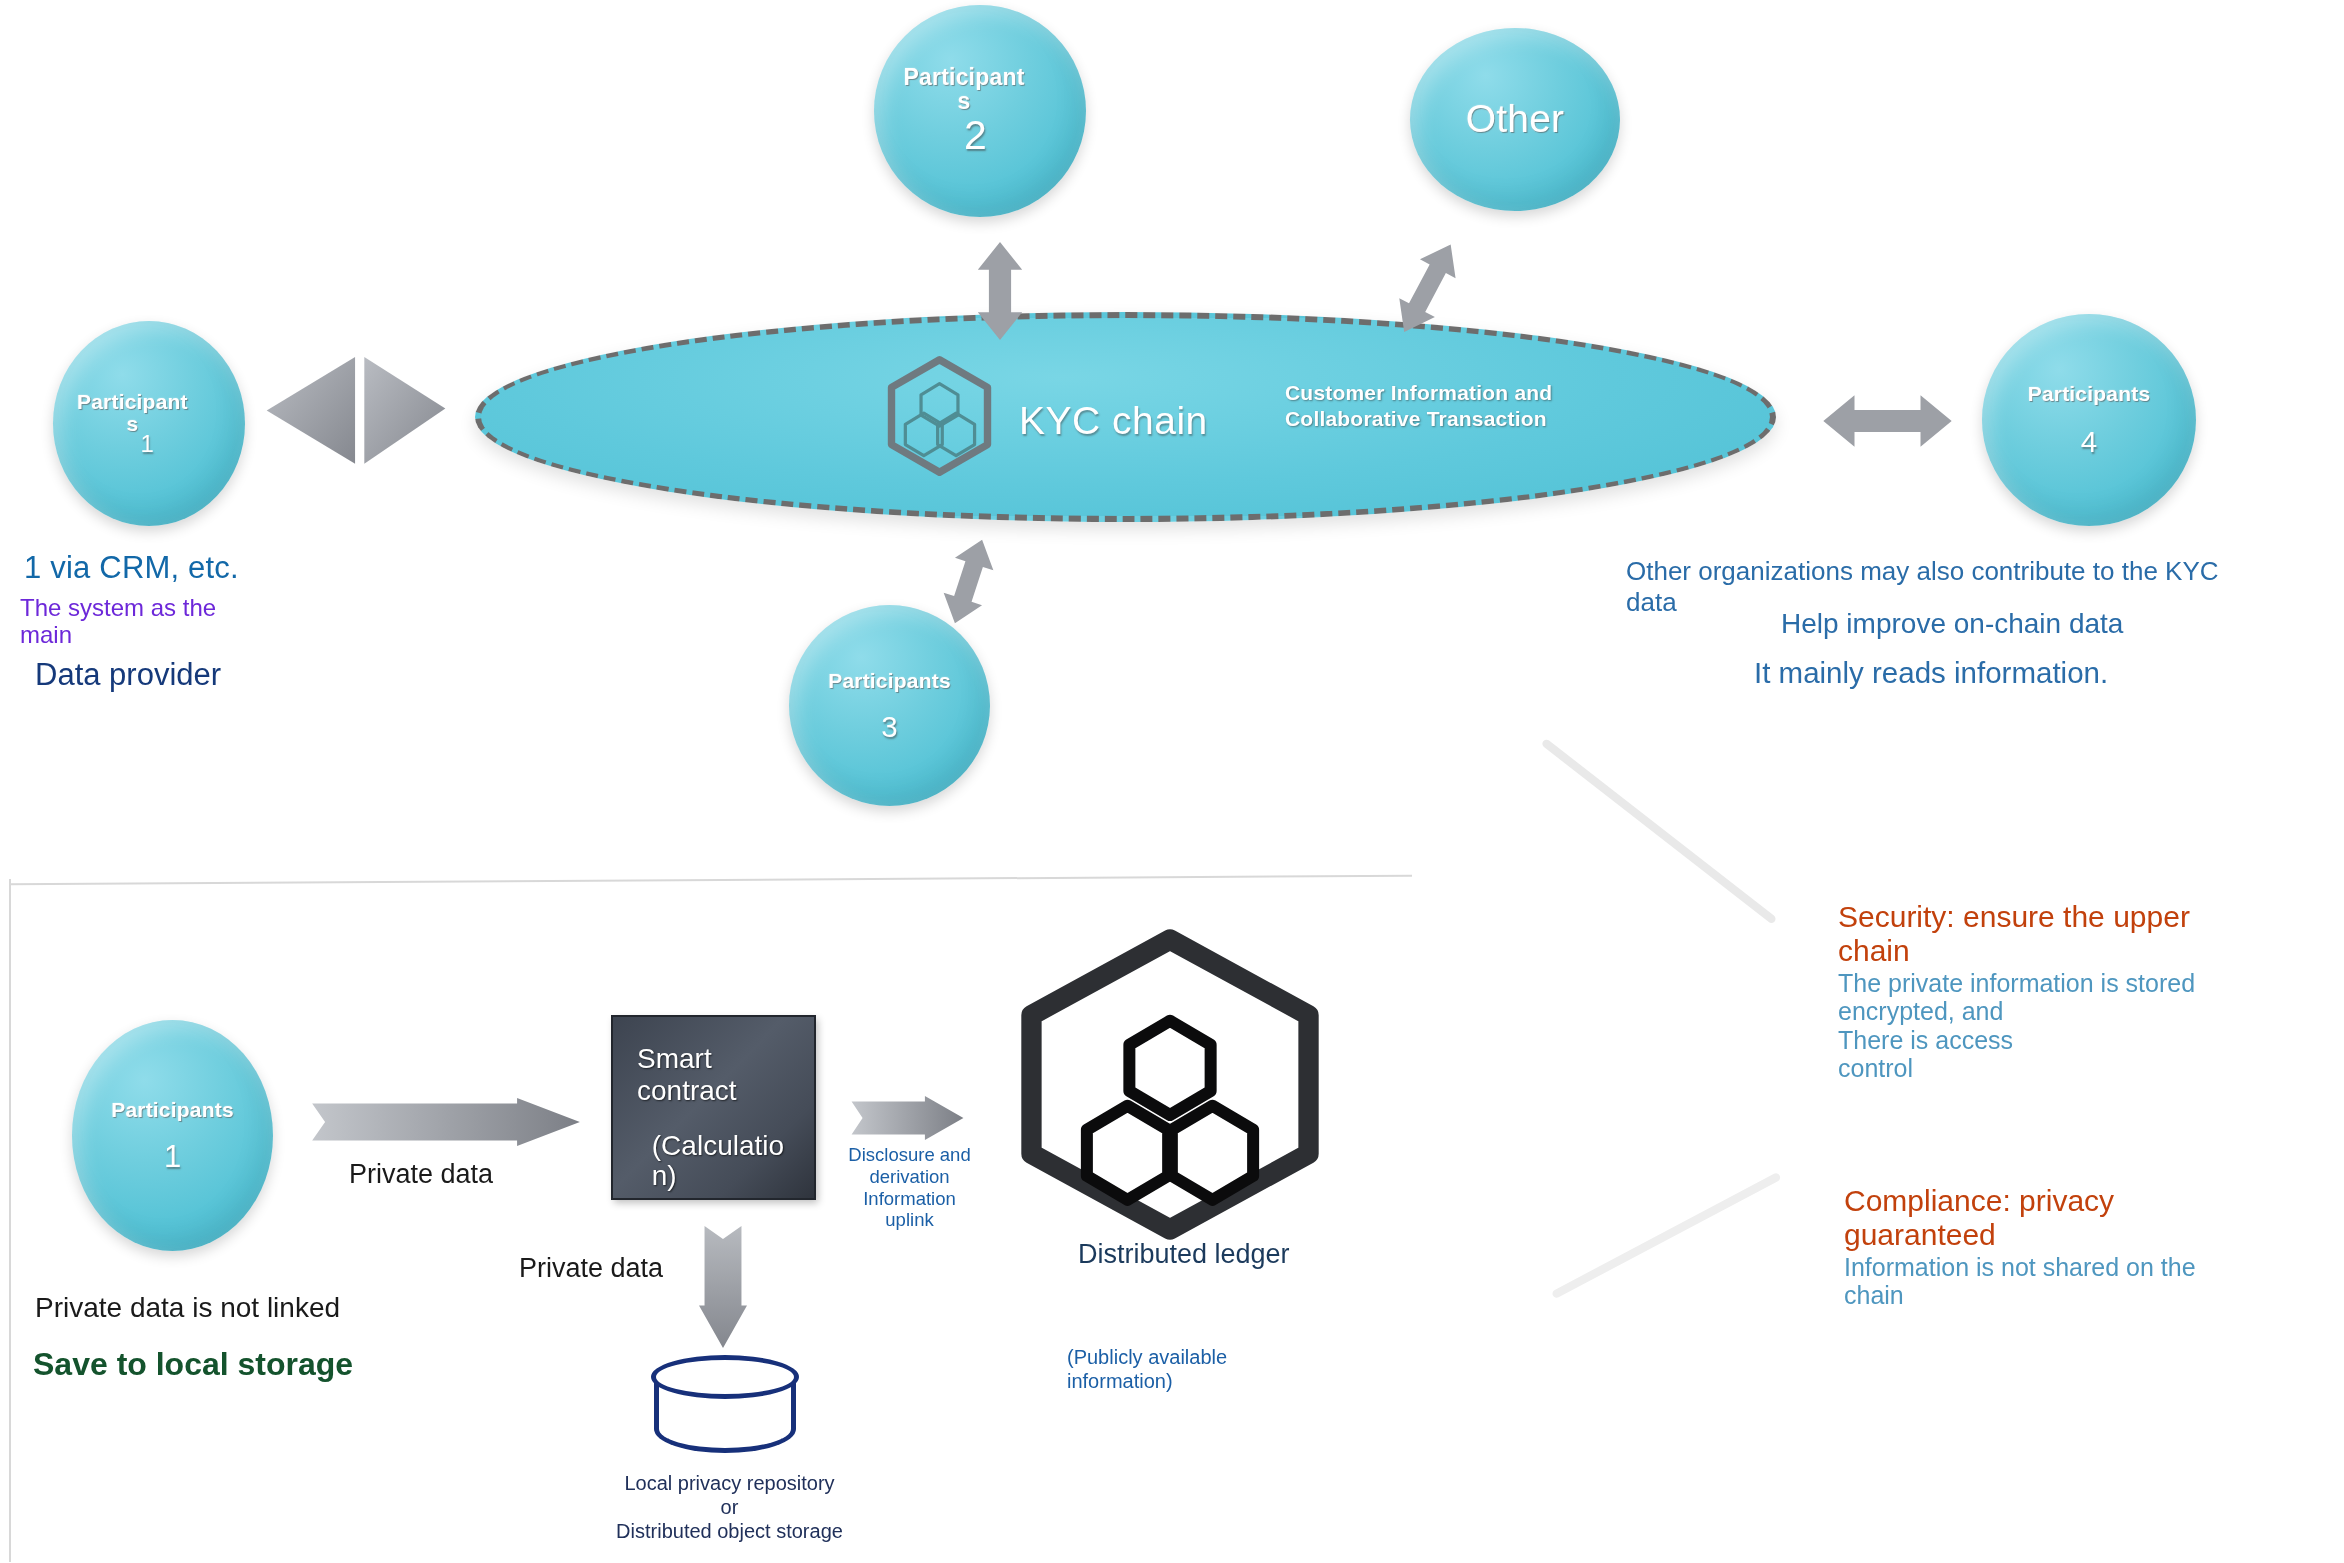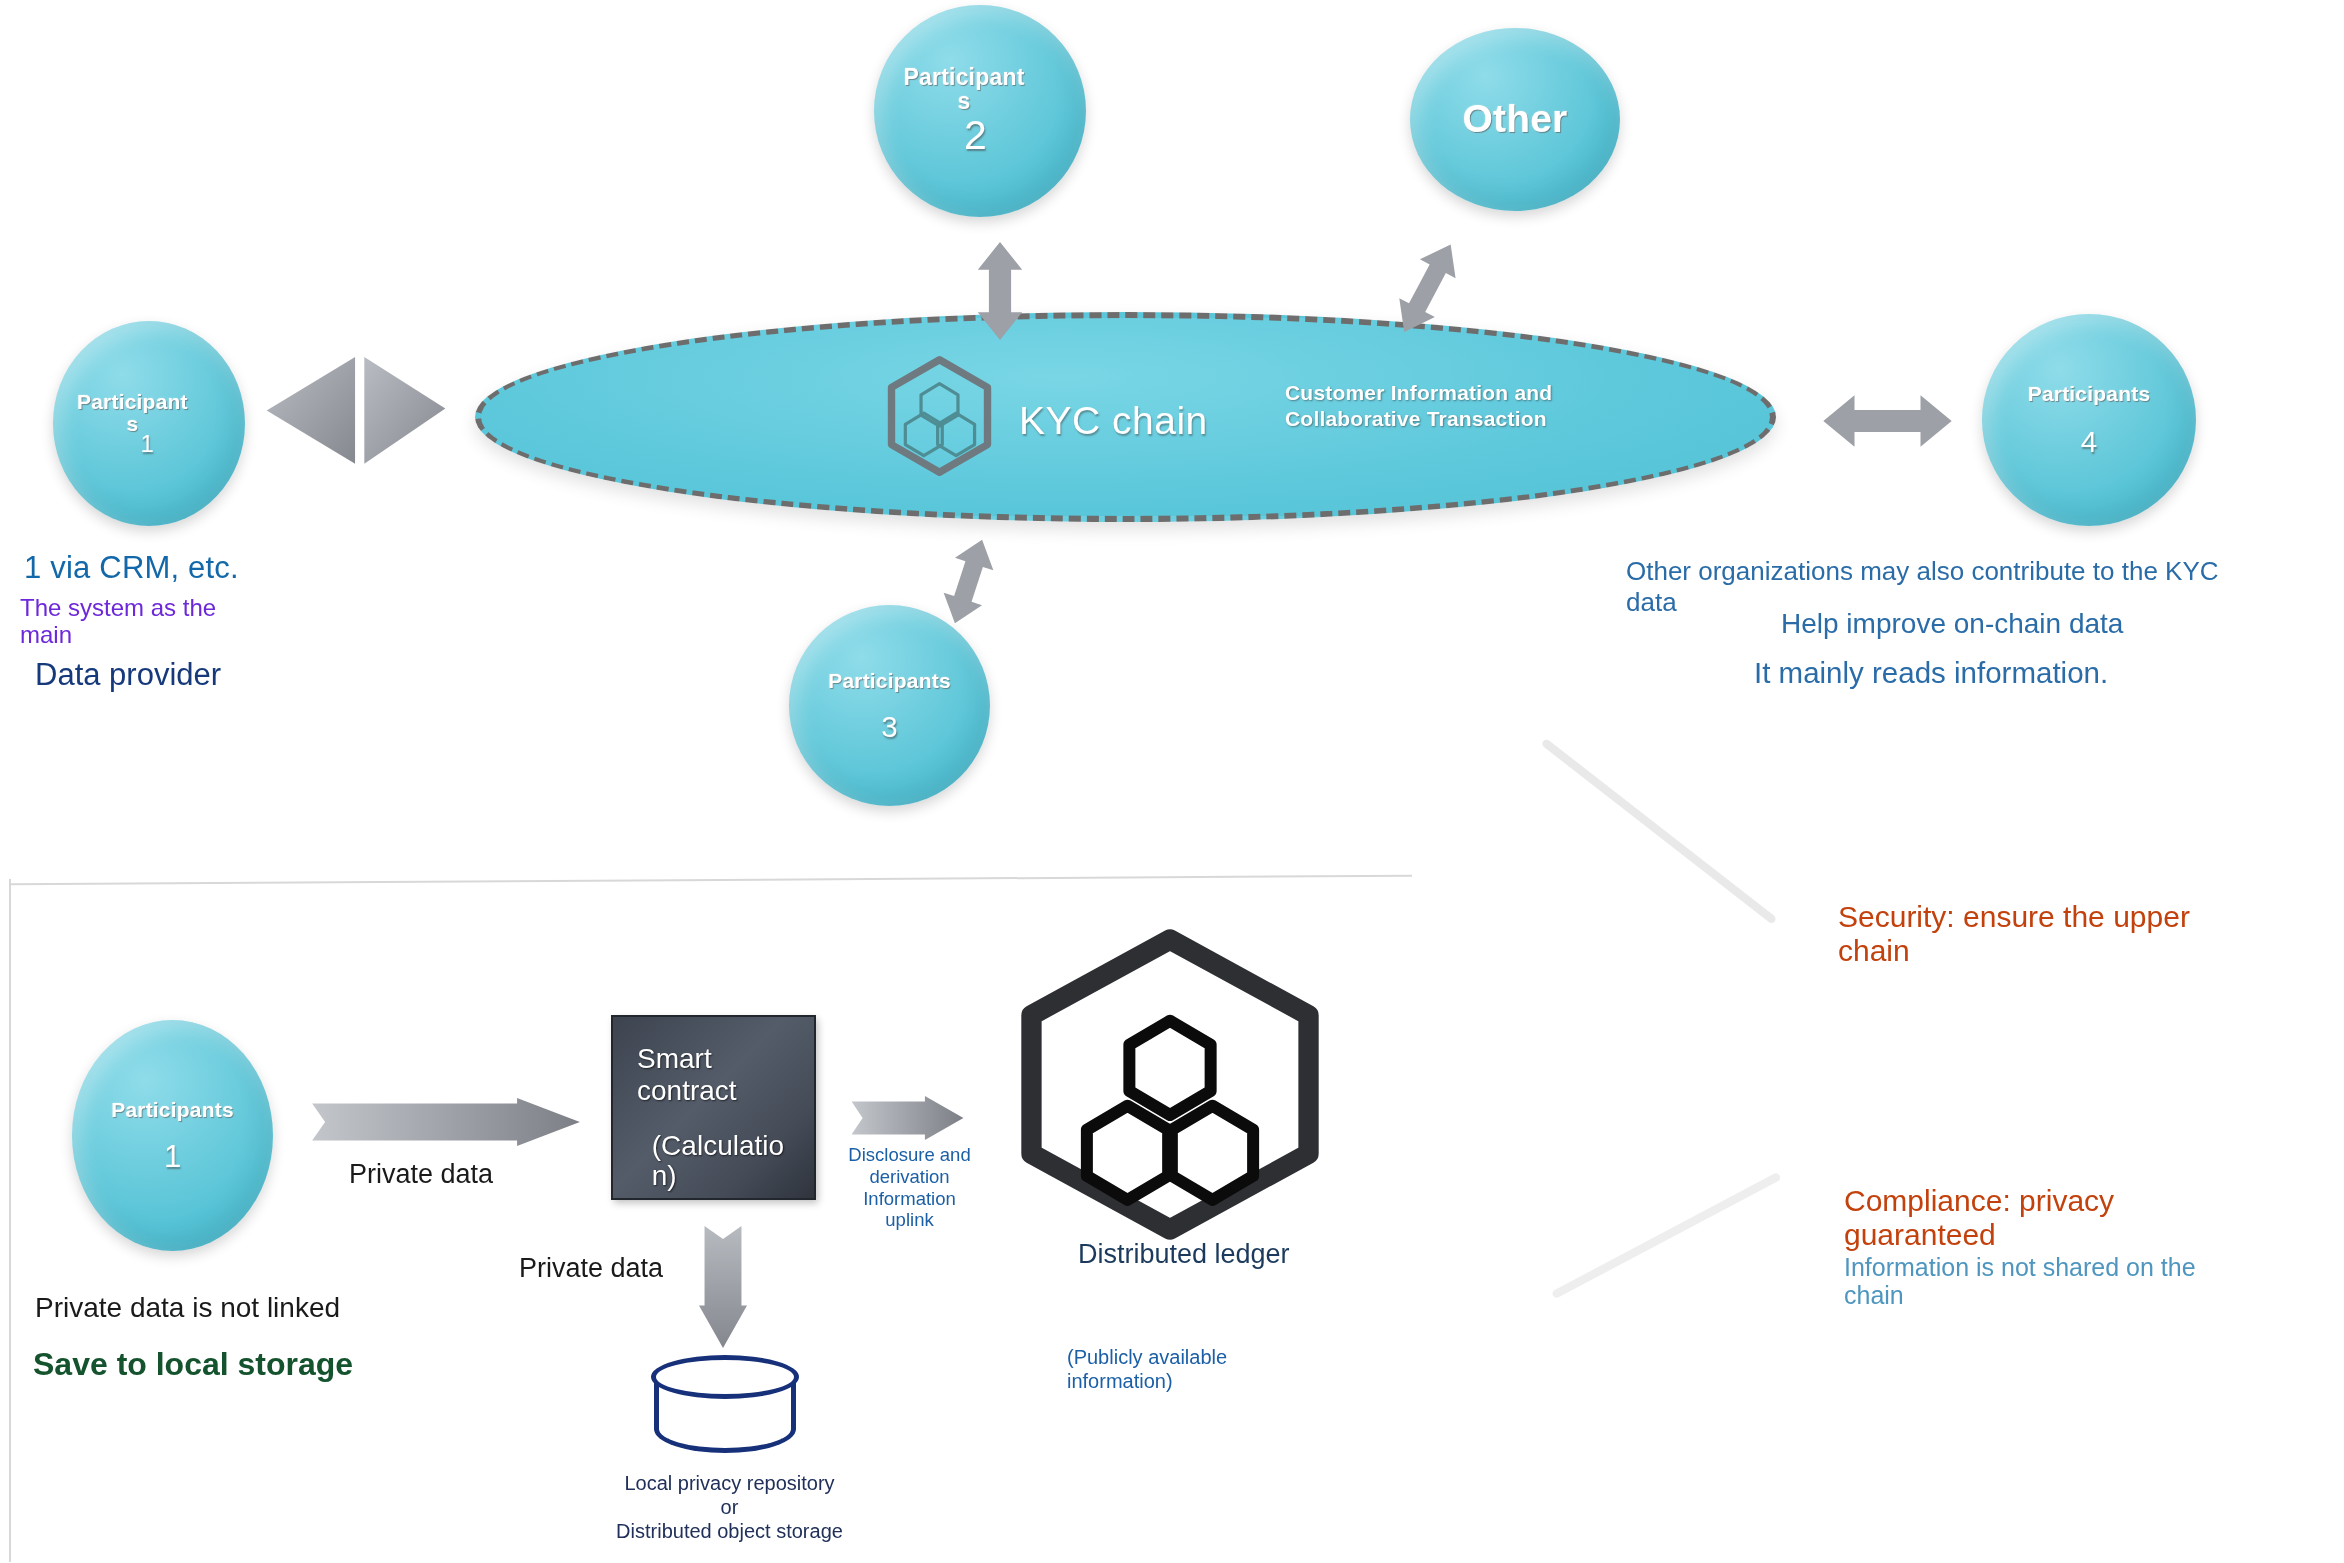--- a/index.html
+++ b/index.html
@@ -165,21 +165,21 @@
 
   <div class="abs bubble" style="left:874px; top:4.6px; width:212px; height:212px;">
     <div class="b-name" style="font-size:23px; align-self:flex-start; margin-left:29.5px;">
       <span>Participant</span><br>
       <span>s</span>
     </div>
     <div class="b-num" style="font-size:41px; margin-top:1.8px; margin-left:-9.2px;">2</div>
   </div>
 
   <div class="abs bubble" style="left:1410px; top:28px; width:210px; height:183px;">
-    <div class="b-name" style="font-size:39px; font-weight:bold;">Other</div>
+    <div class="b-name" style="font-size:39px; font-weight:normal;">Other</div>
   </div>
 
   <div class="abs bubble" style="left:53px; top:321px; width:192px; height:205px;">
     <div class="b-name" style="font-size:21px; align-self:flex-start; margin-left:24px;">
       <span>Participant</span><br>
       <span>s</span>
     </div>
     <div class="b-num" style="font-size:24px; margin-top:-3.7px; margin-left:-3.7px;">1</div>
   </div>
 
@@ -370,20 +370,26 @@
     <svg width="249" height="129" viewBox="0 0 270 140">
       <line x1="244" y1="6" x2="6" y2="132" stroke="#eeeeee" stroke-width="9" stroke-linecap="round"></line>
     </svg>
   </div>
 
   <div class="abs" style="left:1838px; top:900px; width:480px;">
     <div class="t-black-bold">
       <span>Security: ensure the upper</span><br>
       <span>chain</span>
     </div>
+    <div class="t-light-blue" style="margin-top:1.8px; color:#4e96bf; font-size:25px;">
+      <span>The private information is stored</span><br>
+      <span>encrypted, and</span><br>
+      <span>There is access</span><br>
+      <span>control</span>
+    </div>
   </div>
 
   <div class="abs" style="left:1844px; top:1168px; width:480px;margin-top:16px;">
     <div class="t-black-bold">
       <span>Compliance: privacy</span><br>
       <span>guaranteed</span>
     </div>
     <div class="t-light-blue" style="margin-top:1.8px; color:#4e96bf; font-size:25px;">
       <span>Information is not shared on the</span><br>
       <span>chain</span>

